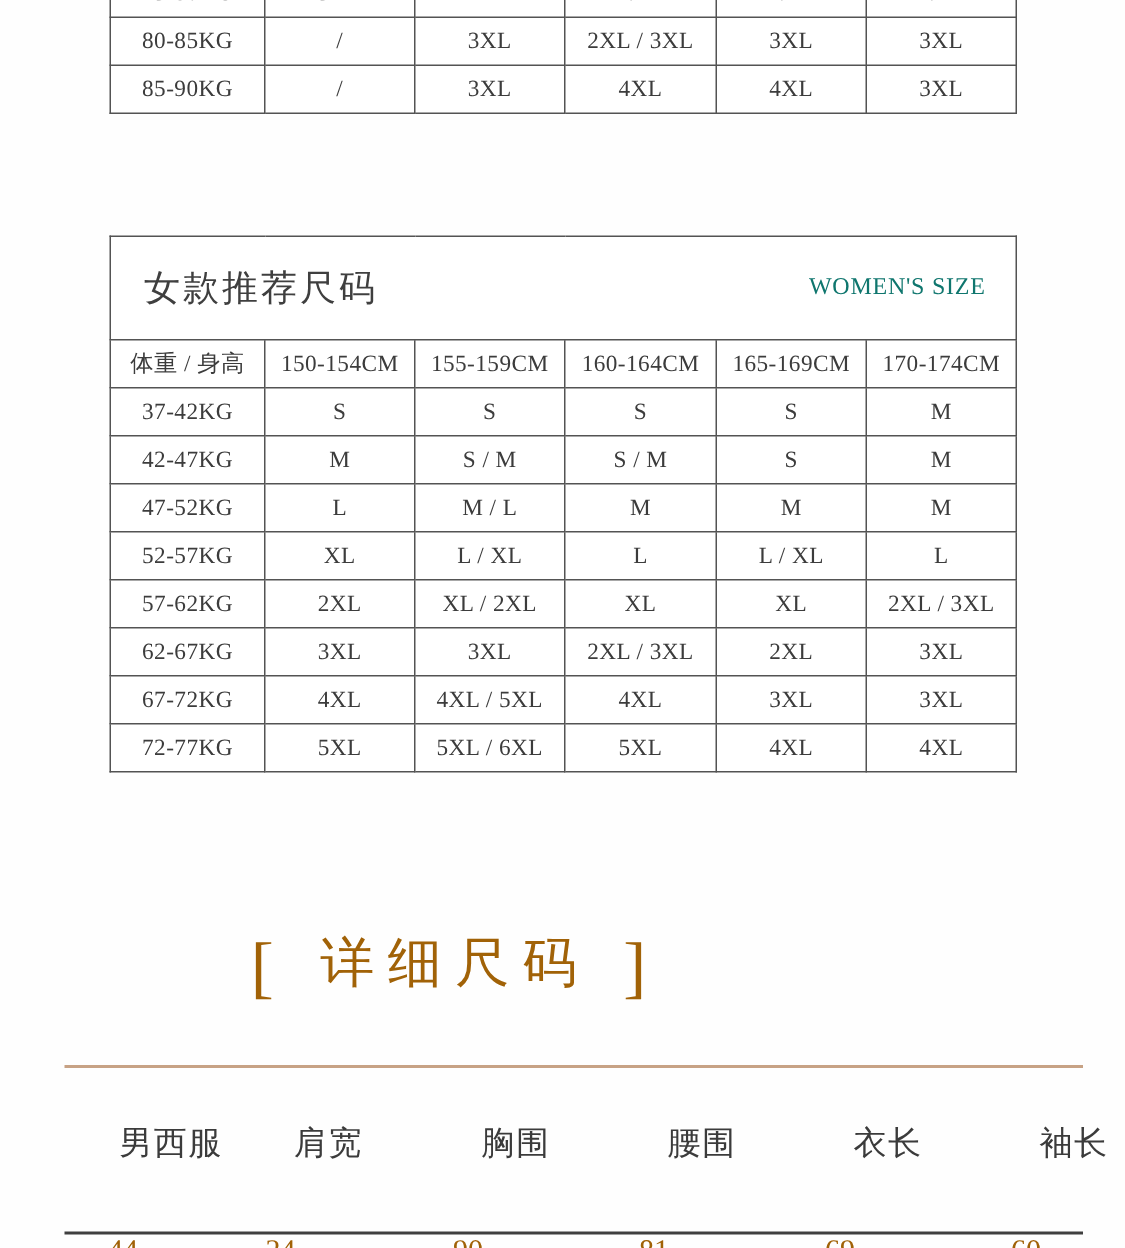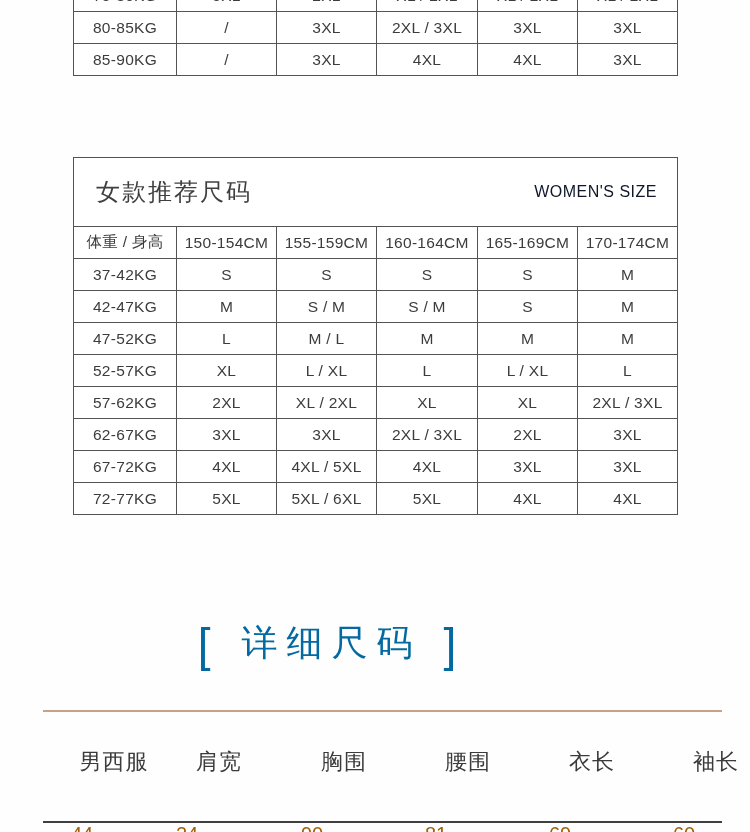--- a/index.html
+++ b/index.html
@@ -1,21 +1,21 @@
 <!DOCTYPE html>
 <html><head>
 <meta charset="utf-8">
 <style>
   html,body{margin:0;padding:0;}
   .page{
     position:relative;
     width:750px;height:832px;
     background:#fefefe;
     overflow:hidden;
-    font-family:Liberation Sans, sans-serif;
+    font-family:Liberation Serif, serif;
     color:#3a3a3a;
   }
   
   table.size-table{
     border-collapse:collapse;
     table-layout:fixed;
     width:604px;
     background:#fff;
   }
   table.size-table td{
@@ -35,31 +35,30 @@
   .women-table-wrap td{height:31px;}
   td.title-cell{height:68px !important;}
   .title-flex{
     display:flex;align-items:center;justify-content:space-between;
     padding:0 20px 0 22px;
   }
   .women-title{
     font-size:24px;color:#3f3f3f;letter-spacing:2px;
   }
   .women-subtitle{
-    font-size:16px;color:#0f172a;letter-spacing:.5px;
+    font-size:16px;color:#0f766e;letter-spacing:.5px;
   }
   td.header-cell{font-size:14.5px;color:#3c3c3c;}
   td.row-label{font-size:15px;}
   
   .detail-heading{
     position:absolute;left:0;top:618px;width:598px;
     text-align:center;
-    color:#0369a1;
+    color:#a16207;
     white-space:nowrap;
-    margin-left:28px;
   }
   .detail-heading .bracket{
     font-size:46px;font-weight:200;vertical-align:-6px;
   }
   .detail-heading .heading-text{
     font-size:36px;letter-spacing:9px;
     margin:0 22px 0 31px;
     vertical-align:0px;
   }
   

